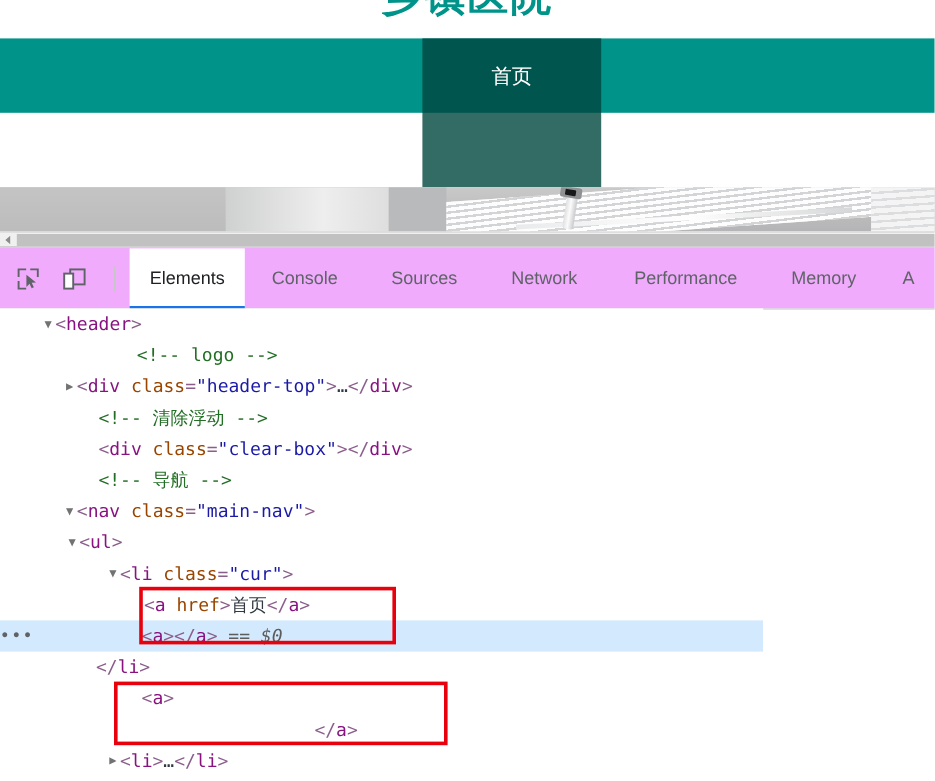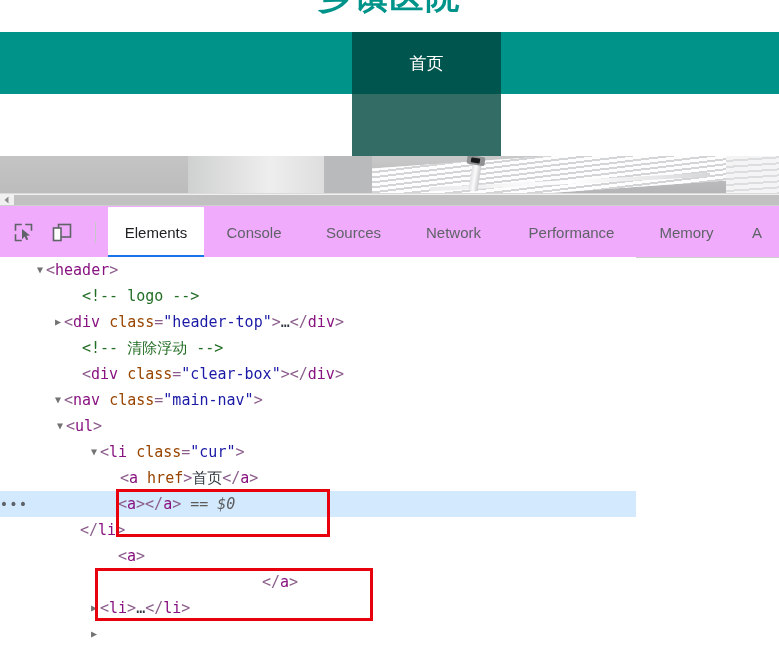--- a/index.html
+++ b/index.html
@@ -238,24 +238,25 @@
           </div>
         <div class="dt-tab" style="left:626px;width:46px;">
             <span>A</span>
           </div>
       </div>
       <div class="dt-toolbar-line"></div>
     </div>
 
     <div class="dt-tree" id="domtree">
         <div class="row" style="top: 0px;"><span class="row-inner" style="padding-left:34px;"><span class="tw open"></span><span><span class="punct">&lt;</span><span class="tag">header</span><span class="punct">&gt;</span></span></span></div>
-        <div class="row" style="top: 0px;"><span class="row-inner" style="padding-left:70px;"><span class="tw blank"></span><span class="cmt">&lt;!-- logo --&gt;</span></span></div>
+        <div class="row" style="top: 0px;"><span class="row-inner" style="padding-left:102px;"><span class="tw blank"></span><span class="cmt">&lt;!-- logo --&gt;</span></span></div>
         <div class="row" style="top: 0px;"><span class="row-inner" style="padding-left:52px;"><span class="tw closed"></span><span><span class="punct">&lt;</span><span class="tag">div</span> <span class="attr">class</span><span class="punct">=</span><span class="val">"header-top"</span><span class="punct">&gt;</span><span class="ellip">…</span><span class="punct">&lt;/</span><span class="tag">div</span><span class="punct">&gt;</span></span></span></div>
         <div class="row" style="top: 0px;"><span class="row-inner" style="padding-left:70px;"><span class="tw blank"></span><span class="cmt">&lt;!-- 清除浮动 --&gt;</span></span></div>
         <div class="row" style="top: 0px;"><span class="row-inner" style="padding-left:70px;"><span class="tw blank"></span><span><span class="punct">&lt;</span><span class="tag">div</span> <span class="attr">class</span><span class="punct">=</span><span class="val">"clear-box"</span><span class="punct">&gt;</span><span class="punct">&lt;/</span><span class="tag">div</span><span class="punct">&gt;</span></span></span></div>
+        <div class="row" style="top: 0px;"><span class="row-inner" style="padding-left:70px;"><span class="tw blank"></span><span class="cmt">&lt;!-- 导航 --&gt;</span></span></div>
         <div class="row" style="top: 0px;"><span class="row-inner" style="padding-left:52px;"><span class="tw open"></span><span><span class="punct">&lt;</span><span class="tag">nav</span> <span class="attr">class</span><span class="punct">=</span><span class="val">"main-nav"</span><span class="punct">&gt;</span></span></span></div>
         <div class="row" style="top: 0px;"><span class="row-inner" style="padding-left:54px;"><span class="tw open"></span><span><span class="punct">&lt;</span><span class="tag">ul</span><span class="punct">&gt;</span></span></span></div>
         <div class="row" style="top: 0px;"><span class="row-inner" style="padding-left:88px;"><span class="tw open"></span><span><span class="punct">&lt;</span><span class="tag">li</span> <span class="attr">class</span><span class="punct">=</span><span class="val">"cur"</span><span class="punct">&gt;</span></span></span></div>
         <div class="row" style="top: 0px;"><span class="row-inner" style="padding-left:108px;"><span class="tw blank"></span><span><span class="punct">&lt;</span><span class="tag">a</span> <span class="attr">href</span><span class="punct">&gt;</span><span class="txt">首页</span><span class="punct">&lt;/</span><span class="tag">a</span><span class="punct">&gt;</span></span></span></div>
         <div class="row selected" style="top: 0px;"><span class="badge-dots">•••</span><span class="row-inner" style="padding-left:106px;"><span class="tw blank"></span><span><span class="punct">&lt;</span><span class="tag">a</span><span class="punct">&gt;</span><span class="punct">&lt;/</span><span class="tag">a</span><span class="punct">&gt;</span></span><span class="eq"> == </span><span class="dollar">$0</span></span></div>
         <div class="row" style="top: 0px;"><span class="row-inner" style="padding-left:68px;"><span class="tw blank"></span><span><span class="punct">&lt;/</span><span class="tag">li</span><span class="punct">&gt;</span></span></span></div>
         <div class="row" style="top: 0px;"><span class="row-inner" style="padding-left:106px;"><span class="tw blank"></span><span><span class="punct">&lt;</span><span class="tag">a</span><span class="punct">&gt;</span></span></span></div>
         <div class="row" style="top: 0px;"><span class="row-inner" style="padding-left:250px;"><span class="tw blank"></span><span><span class="punct">&lt;/</span><span class="tag">a</span><span class="punct">&gt;</span></span></span></div>
         <div class="row" style="top: 0px;"><span class="row-inner" style="padding-left:88px;"><span class="tw closed"></span><span><span class="punct">&lt;</span><span class="tag">li</span><span class="punct">&gt;</span><span class="ellip">…</span><span class="punct">&lt;/</span><span class="tag">li</span><span class="punct">&gt;</span></span></span></div>
         <div class="row" style="top: 0px;"><span class="row-inner" style="padding-left:88px;"><span class="tw closed"></span></span></div>

